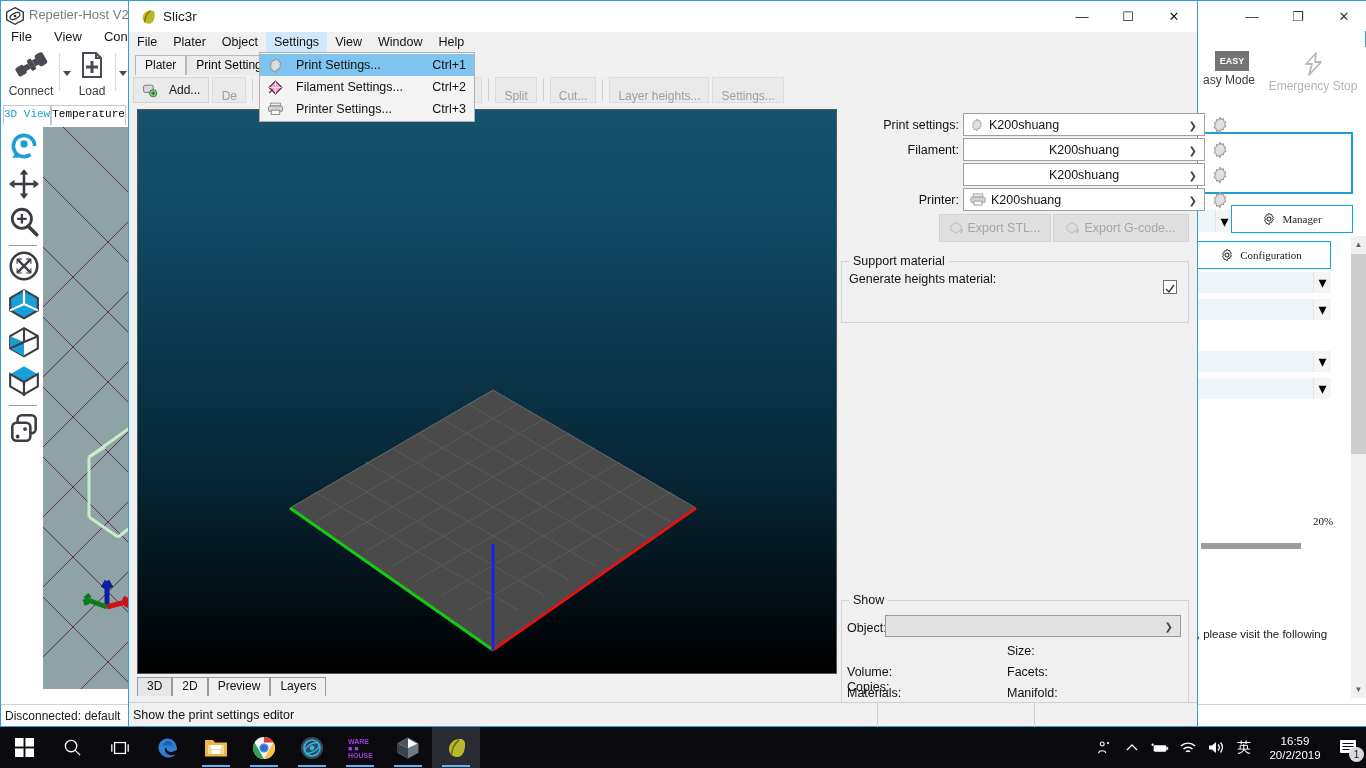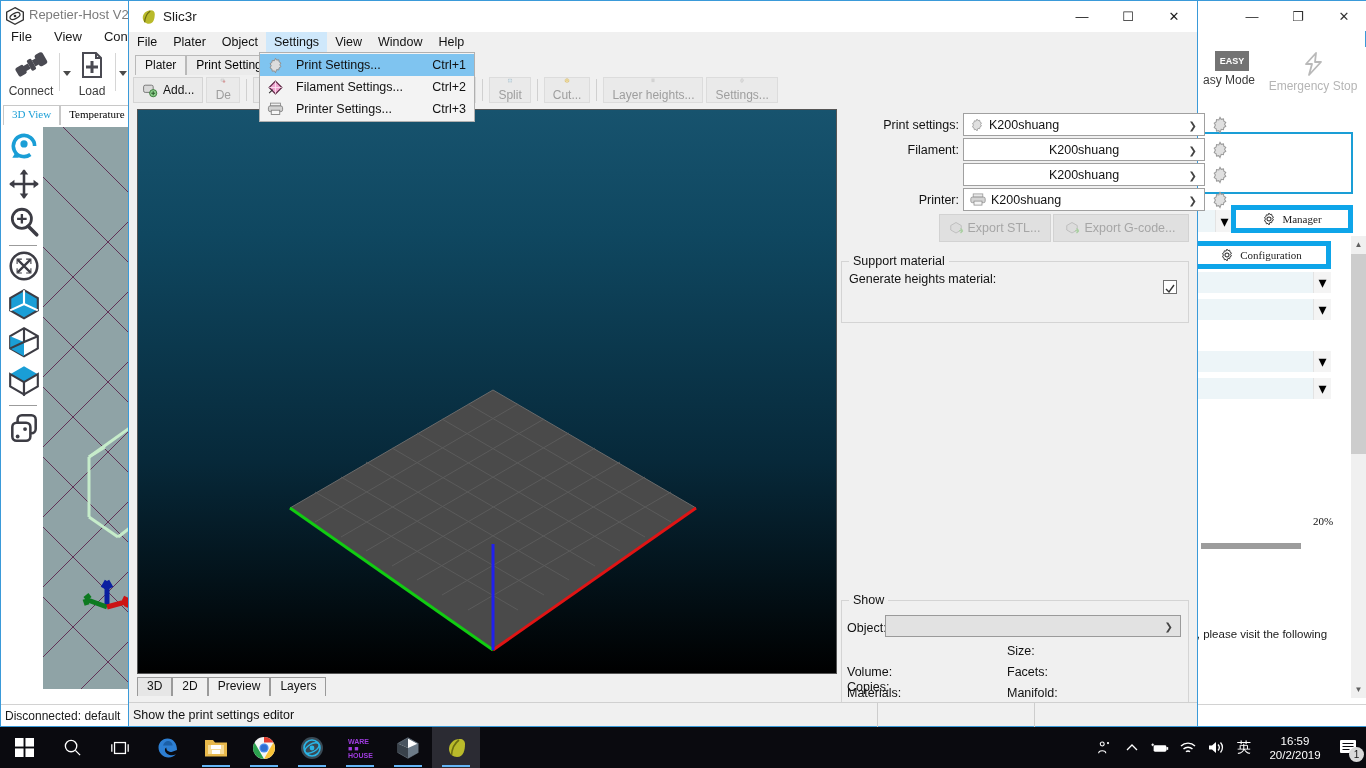--- a/index.html
+++ b/index.html
@@ -55,22 +55,22 @@
   .rh-caret {
     position: absolute; width: 0; height: 0;
     border-left: 4px solid transparent; border-right: 4px solid transparent;
     border-top: 5px solid #4a4a4a;
   }
   .rh-tabs {
     position: absolute; left: 2px; top: 104px; height: 20px;
     display: flex; font-size: 11px;
   }
   .rh-tab {
-    padding: 2px 8px; border: 1px solid #c8c8c8; border-bottom: none;
-    background: #fff; font-family: Liberation Serif, serif;
+    padding: 2px 0; border: 1px solid #c8c8c8; border-bottom: none;
+    background: #fff; font-family: Liberation Mono, monospace;
   }
   .rh-tab.active { color: #1a9ed6; background: #fff; }
   .rh-sidebar {
     position: absolute; left: 0; top: 124px; width: 46px; height: 580px;
     background: #fff;
   }
   .rh-sb-icon {
     position: absolute; left: 6px; width: 34px; height: 34px;
   }
   .rh-sb-sep {
@@ -89,21 +89,21 @@
 
   
   .rh-rpanel {
     position: absolute; left: 1196px; top: 100px; width: 170px; height: 605px;
     background: #fff; overflow: hidden;
   }
   .rh-box-teal {
     position: absolute; border: 2px solid #1a9ed6; background: #fff;
   }
   .rh-btn-teal {
-    position: absolute; border: 5px solid #0ea5e9; background: #fff;
+    position: absolute; border: 1px solid #0ea5e9; background: #fff;
     display: flex; align-items: center; justify-content: center; gap: 6px;
     font-size: 11px; color: #222; font-family: "Liberation Serif", serif;
   }
   .rh-combo {
     position: absolute; background: #edf5f8; border: none;
     display: flex; align-items: center;
   }
   .rh-combo .arrow {
     position: absolute; right: 0; top: 0; bottom: 0; width: 18px;
     background: #f4f4f4; border-left: 1px solid #e3e3e3;
@@ -177,21 +177,21 @@
   .s-tab {
     padding: 2px 9px; border: 1px solid #b9b9b9; border-bottom: none; background: #ebebeb;
   }
   .s-tab.active { background: #f0f0f0; color: #111; }
 
   .s-toolbar {
     position: absolute; left: 4px; top: 76px; height: 26px;
     display: flex; align-items: center; gap: 3px;
   }
   .s-tbtn {
-    height: 26px; display: flex; align-items: center; gap: 5px;
+    height: 26px; display: flex; align-items: center; gap: 11px;
     padding: 0 8px; background: #eaeaea; border: 1px solid #d4d4d4;
     font-size: 12px; color: #111;
   }
   .s-tbtn.disabled { color: #9e9e9e; background: #eaeaea; border-color: #dcdcdc; flex-direction: column; }
   .s-tbtn.icononly { padding: 0 4px; }
   .s-tsep { width: 1px; height: 22px; background: #d0d0d0; margin: 0 3px; }
 
   .s-canvas {
     position: absolute; left: 8px; top: 108px; width: 700px; height: 565px;
     background: linear-gradient(180deg, #17536e 0%, #0f4760 22%, #07293a 62%, #000000 100%);

